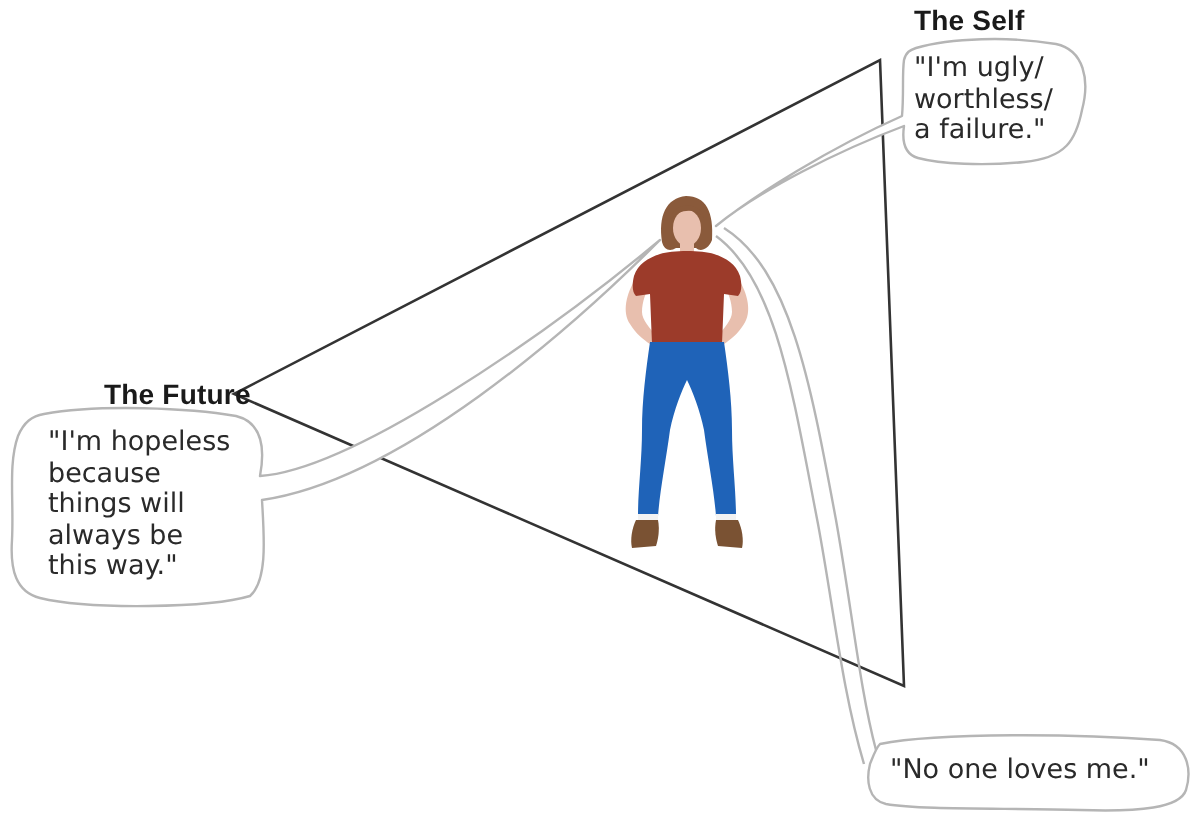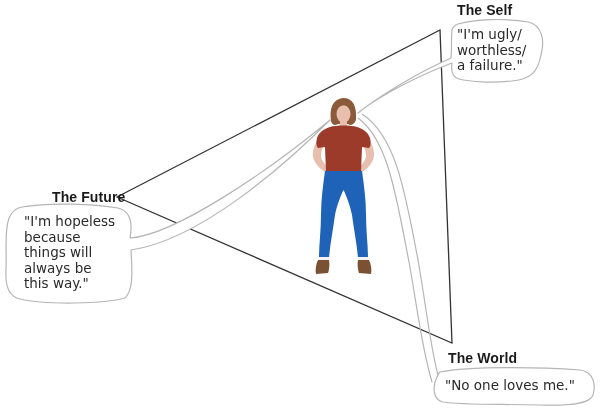--- a/index.html
+++ b/index.html
@@ -110,21 +110,20 @@
       <rect x="319" y="257" width="10" height="3" fill="#f2f2f2"></rect>
       <rect x="358" y="257" width="10" height="3" fill="#f2f2f2"></rect>
 
       <path d="M 318,260 L 329,260 C 330,265 329,270 328,273 L 316,274 C 315,270 316,264 318,260 Z" fill="#7a5233"></path>
       <path d="M 358,260 L 369,260 C 371,264 372,270 371,274 L 359,273 C 358,270 357,265 358,260 Z" fill="#7a5233"></path>
     </g>
   </svg>
 
   <div class="label" style="left:457px; top:2px;">The Self</div>
   <div class="label" style="left:27px; top:189px;margin-left:25px;">The Future</div>
-  <div class="label" style="left:448px; top:350px;">The World</div>
 
   <div class="bubble-text" style="left:457px; top:27px;">"I'm ugly/
 worthless/
 a failure."</div>
   <div class="bubble-text" style="left:24px; top:214px;">"I'm hopeless
 because
 things will
 always be
 this way."</div>
   <div class="bubble-text" style="left:445px; top:378px;">"No one loves me."</div>

